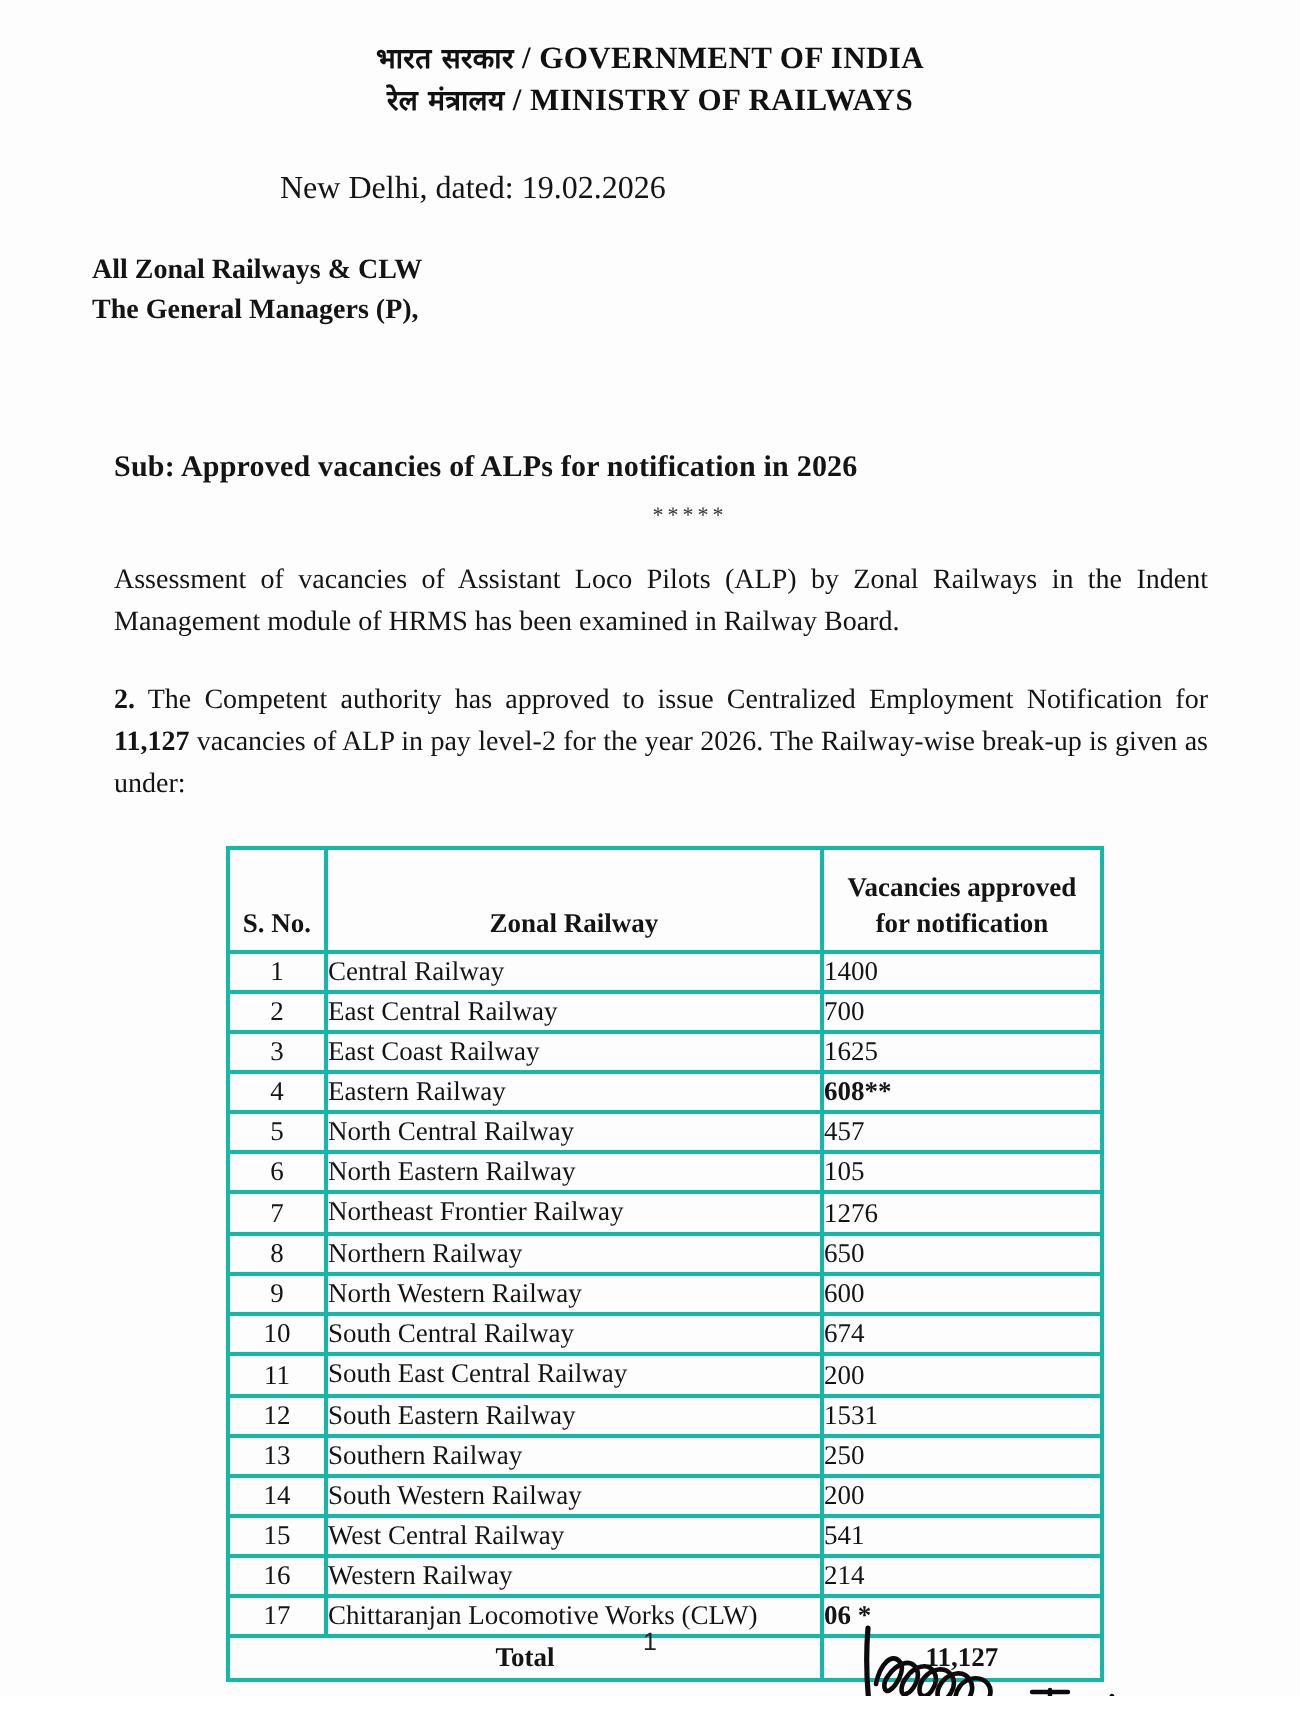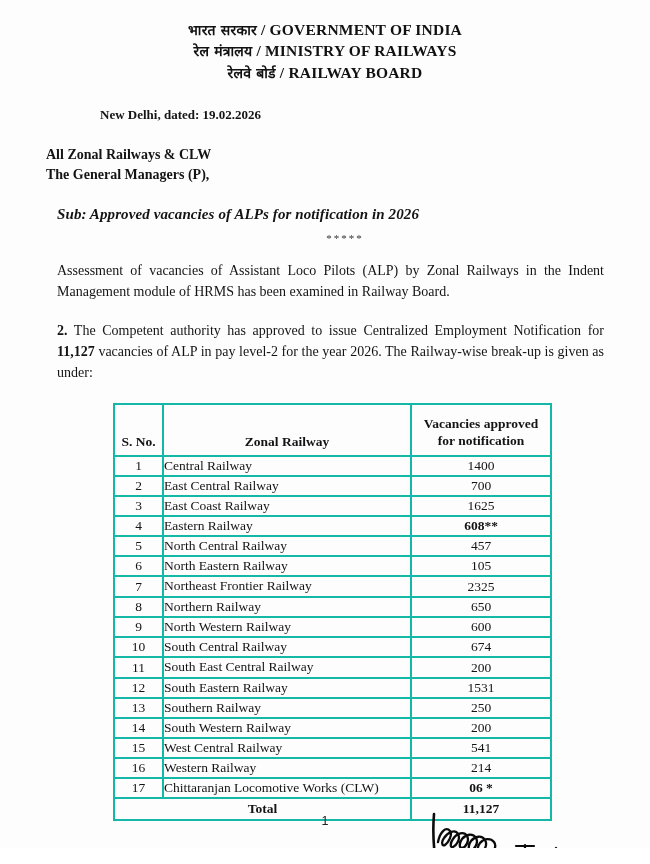--- a/index.html
+++ b/index.html
@@ -44,43 +44,42 @@
     padding: 0 46px 0 46px;
     display: flex;
     align-items: baseline;
   }
   .ref-no {
     font-weight: bold;
     font-size: 14px;
     white-space: nowrap;
   }
   .ref-date {
-    font-weight: bold;
-    font-size: 13px;
+    font-weight: normal;
+    font-size: 16px;
     white-space: nowrap;
-    margin-left: 54px;
+    margin-left: 94px;
   }
 
   
   .addressee {
     margin-top: 22px;
     padding-left: 46px;
     font-weight: bold;
     font-size: 14px;
     line-height: 1.45;
   }
 
   
   .subject {
-    margin-top: 20px;
+    margin-top: 60px;
     padding-left: 57px;
     font-weight: bold;
     font-size: 15px;
     letter-spacing: 0.1px;
-    font-style: italic;
   }
   .asterisks {
     margin-top: 9px;
     text-align: center;
     font-size: 11px;
     letter-spacing: 2px;
     color: #333;
     padding-left: 40px;
   }
 
@@ -134,21 +133,20 @@
     text-align: center;
     vertical-align: middle;
   }
   td.name {
     text-align: left;
     padding-left: 6px;
     vertical-align: middle;
     margin-top: 33px;
   }
   td.vac {
-    text-align: center;
     vertical-align: middle;
   }
   tr.tall td { height: 29px; }
   tr.tall td.name { vertical-align: top; padding-top: 1px; }
   tr.tall td.vac { vertical-align: bottom; padding-bottom: 1px; }
   tr.tall td.sno { vertical-align: bottom; padding-bottom: 1px; }
 
   td.bold-val { font-weight: bold; }
   tr.total-row td {
     font-weight: bold;
@@ -181,23 +179,20 @@
 <body>
 
 <div id="page">
 
   <div class="letterhead">
     <div class="lh-line">
       <span class="hi">भारत सरकार</span><span> / </span><span>GOVERNMENT OF INDIA</span>
     </div>
     <div class="lh-line">
       <span class="hi">रेल मंत्रालय</span><span> / </span><span>MINISTRY OF RAILWAYS</span>
-    </div>
-    <div class="lh-line">
-      <span class="hi">रेलवे बोर्ड</span><span> / </span><span>RAILWAY BOARD</span>
     </div>
   </div>
 
   <div class="ref-row">
     <div class="ref-date">New Delhi, dated: 19.02.2026</div>
   </div>
 
   <div class="addressee">
     <div>All Zonal Railways &amp; CLW</div>
     <div>The General Managers (P),</div>
@@ -255,21 +250,21 @@
             <td class="vac">457</td>
           </tr>
           <tr>
             <td class="sno">6</td>
             <td class="name">North Eastern Railway</td>
             <td class="vac">105</td>
           </tr>
           <tr class="tall">
             <td class="sno">7</td>
             <td class="name">Northeast Frontier  Railway</td>
-            <td class="vac">2325</td>
+            <td class="vac">1276</td>
           </tr>
           <tr>
             <td class="sno">8</td>
             <td class="name">Northern Railway</td>
             <td class="vac">650</td>
           </tr>
           <tr>
             <td class="sno">9</td>
             <td class="name">North Western Railway</td>
             <td class="vac">600</td>

